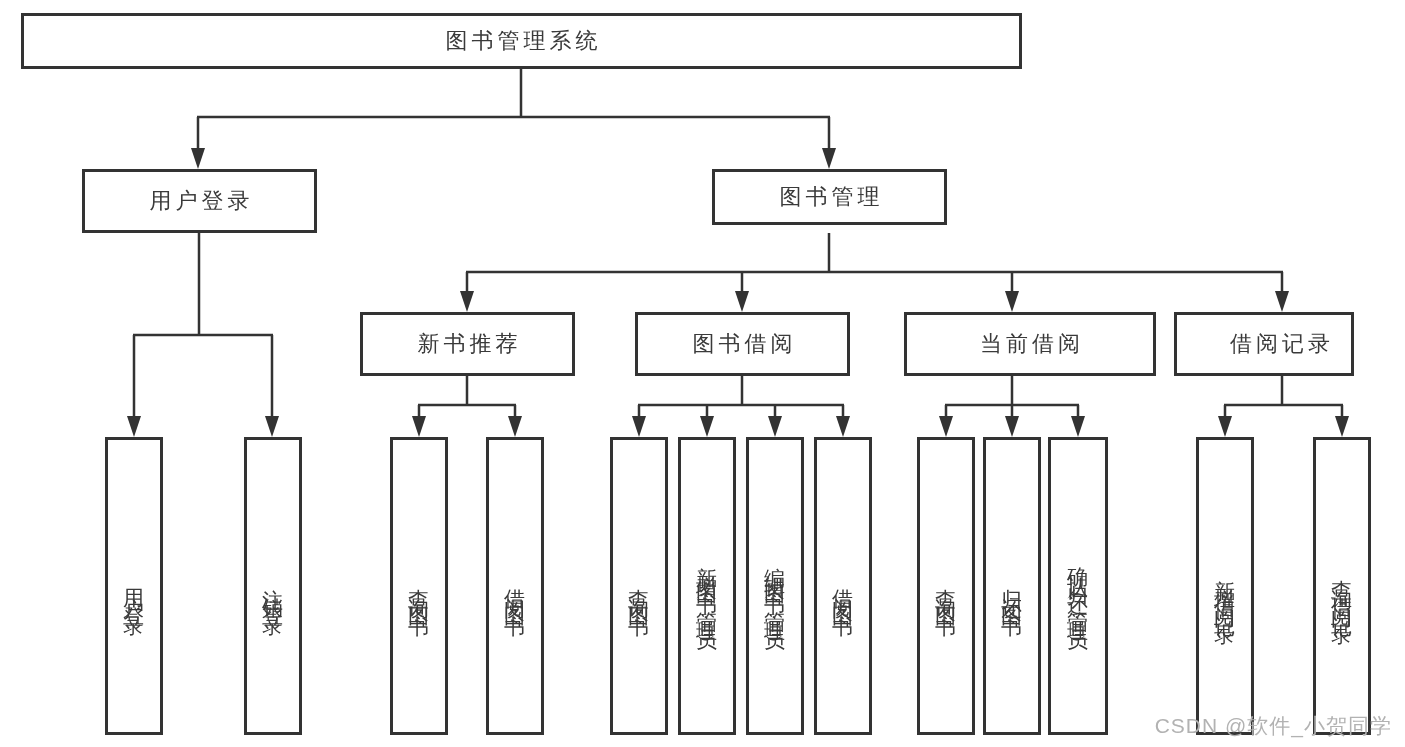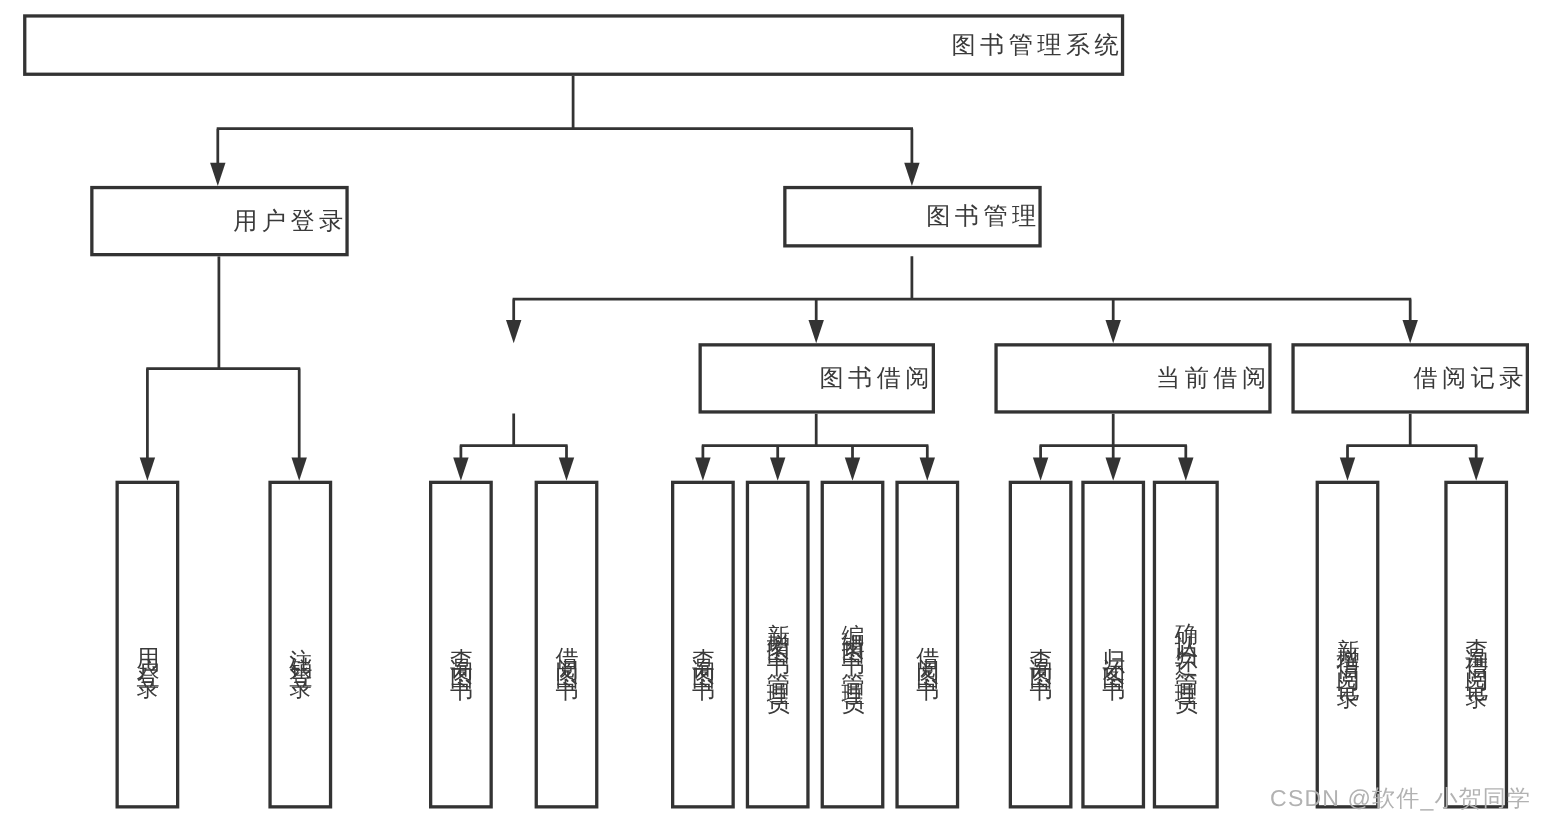--- a/index.html
+++ b/index.html
@@ -22,40 +22,40 @@
   }
   .node{
     position:absolute;
     box-sizing:border-box;
     background:var(--box-bg);
     border:3px solid var(--line);
     color:var(--text);
     display:flex;align-items:center;justify-content:center;
     z-index:2;
   }
-  .hnode{font-size:22px;letter-spacing:4px;line-height:1;justify-content:flex-end;}
+  .hnode{font-size:22px;letter-spacing:4px;line-height:1;}
   .hnode .lbl{transform:translateX(2px);} 
   .vnode{width:58px;top:437px;height:298px;font-size:21px;}
   .vnode .lbl{
     writing-mode:vertical-rl;
     text-orientation:mixed;
     letter-spacing:9px;
     line-height:1;
     transform:translateY(4px);
   }
   
   .pos-root{left:21px;top:13px;width:1001px;height:56px;}
   
   .pos-user-login{left:82px;top:169px;width:235px;height:64px;}
   .pos-book-mgmt{left:712px;top:169px;width:235px;height:56px;}
   
   .pos-new-book{left:360px;top:312px;width:215px;height:64px;}
   .pos-book-borrow{left:635px;top:312px;width:215px;height:64px;}
   .pos-current-borrow{left:904px;top:312px;width:252px;height:64px;}
-  .pos-borrow-record{left:1174px;top:312px;width:216px;height:64px;padding-left:32px;}
+  .pos-borrow-record{left:1174px;top:312px;width:180px;height:64px;padding-left:32px;}
   
   .pos-a1{left:105px;}
   .pos-a2{left:244px;}
   .pos-b1{left:390px;}
   .pos-b2{left:486px;}
   .pos-c1{left:610px;}
   .pos-c2{left:678px;}
   .pos-c3{left:746px;}
   .pos-c4{left:814px;}
   .pos-d1{left:917px;}
@@ -125,20 +125,23 @@
     <span class="lbl">图书管理系统</span>
   </div>
 
   <div class="node hnode pos-user-login">
     <span class="lbl">用户登录</span>
   </div>
   <div class="node hnode pos-book-mgmt">
     <span class="lbl">图书管理</span>
   </div>
 
+  <div class="node hnode pos-new-book">
+    <span class="lbl">新书推荐</span>
+  </div>
   <div class="node hnode pos-book-borrow">
     <span class="lbl">图书借阅</span>
   </div>
   <div class="node hnode pos-current-borrow">
     <span class="lbl">当前借阅</span>
   </div>
   <div class="node hnode pos-borrow-record">
     <span class="lbl">借阅记录</span>
   </div>
 

